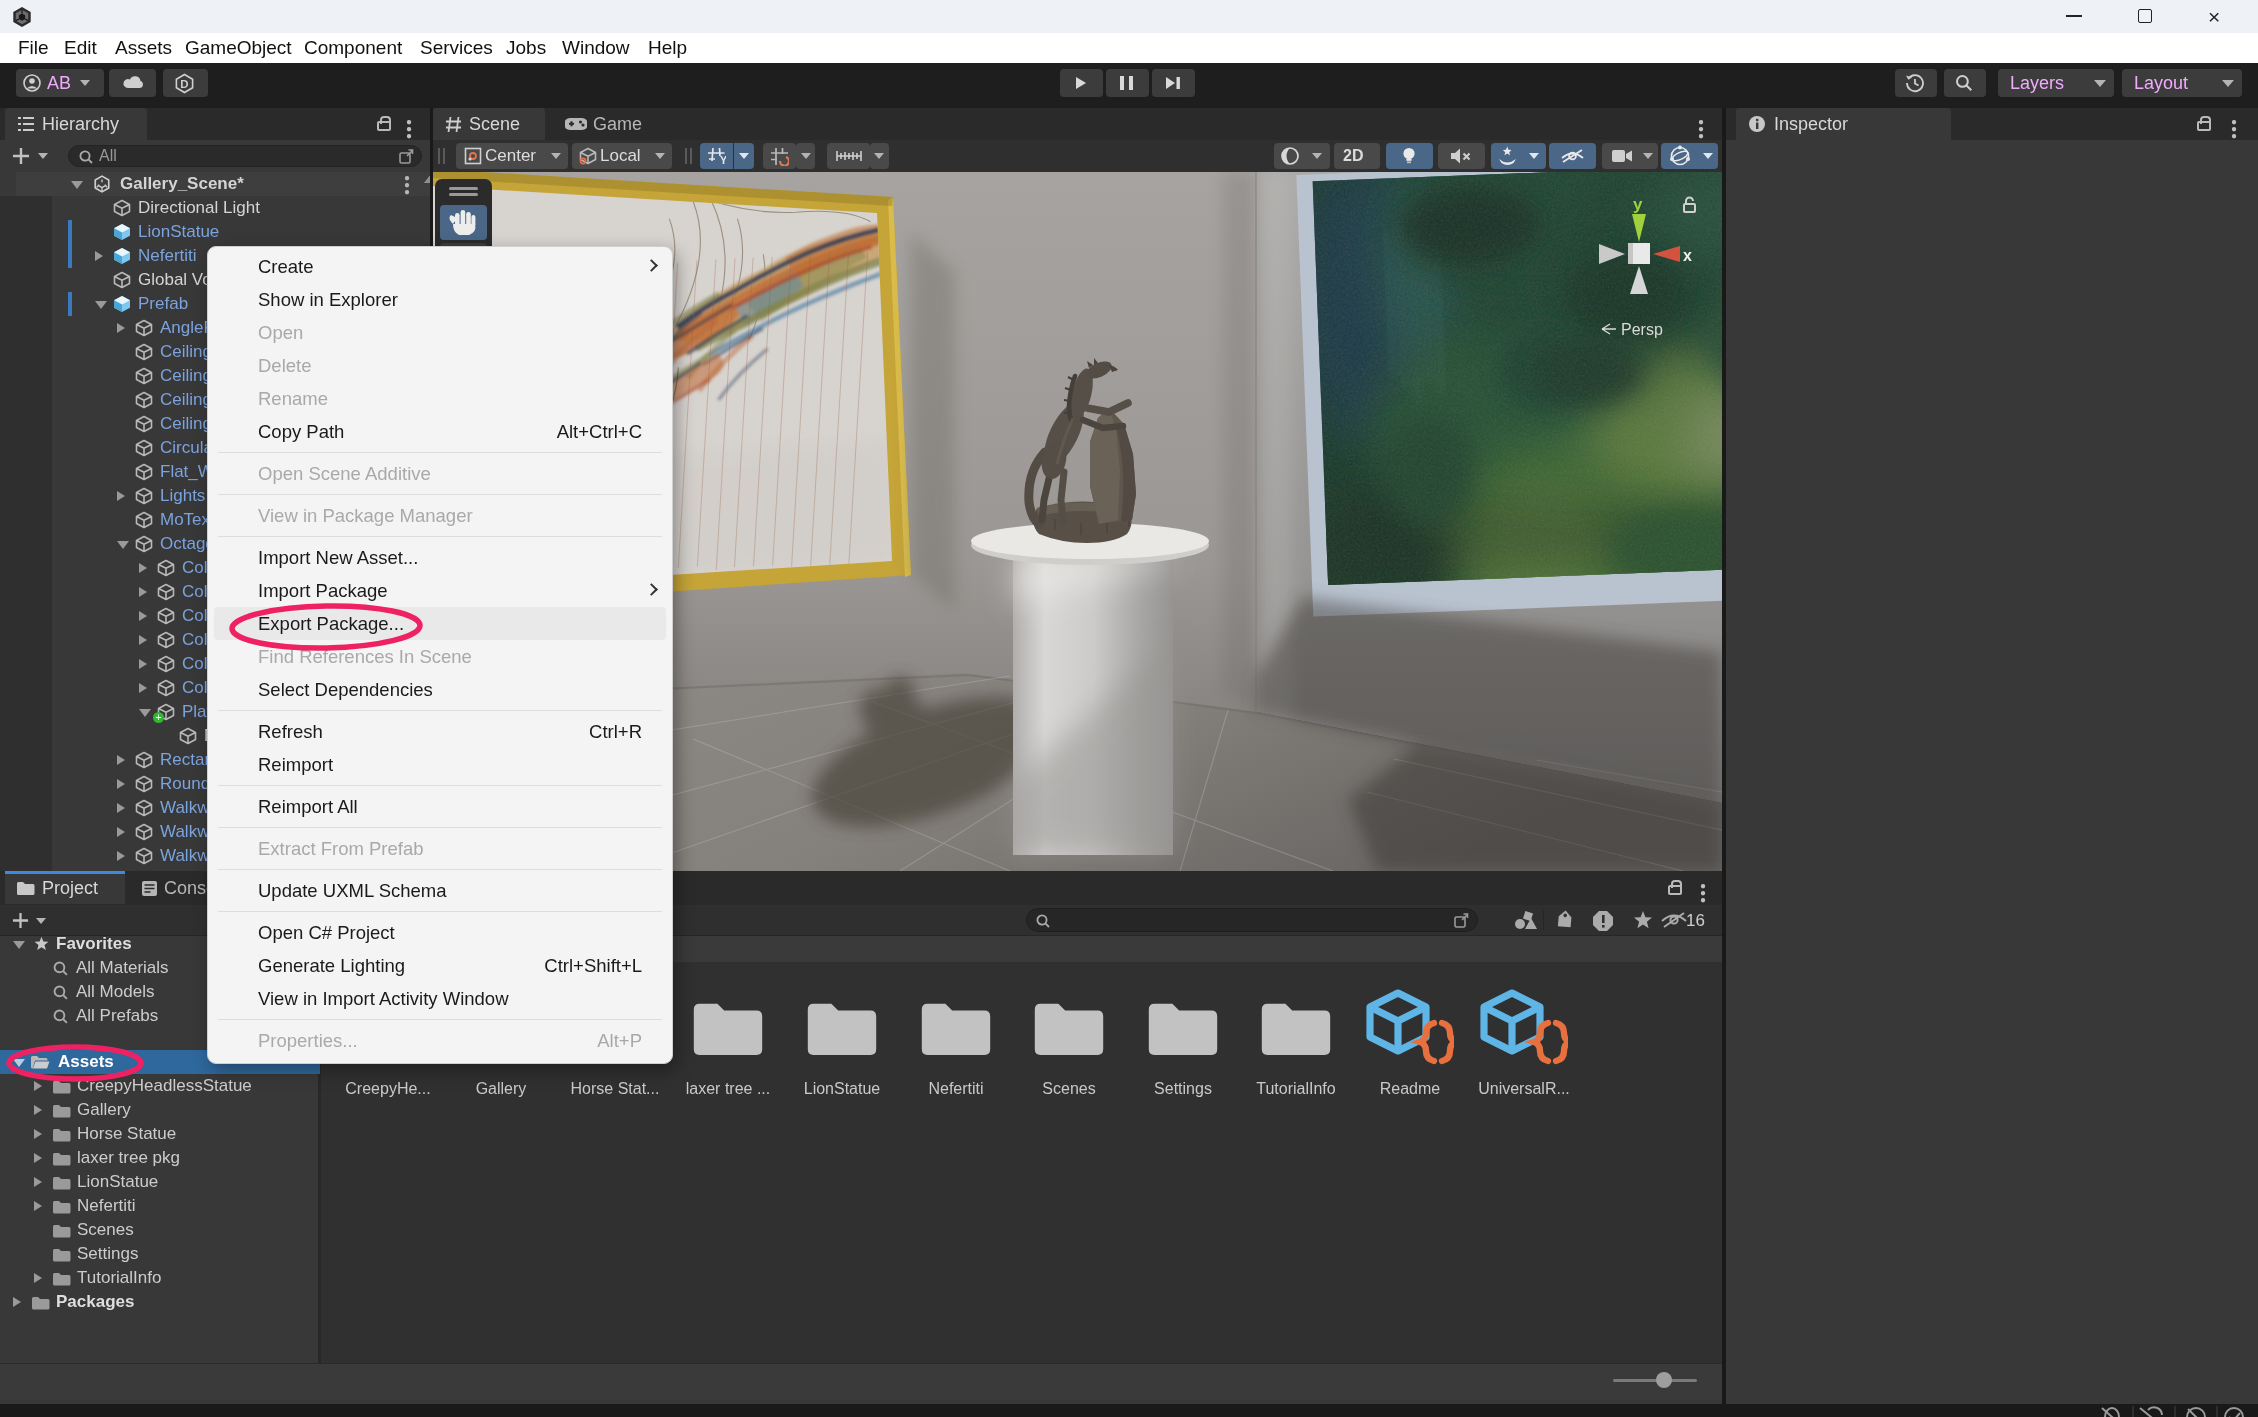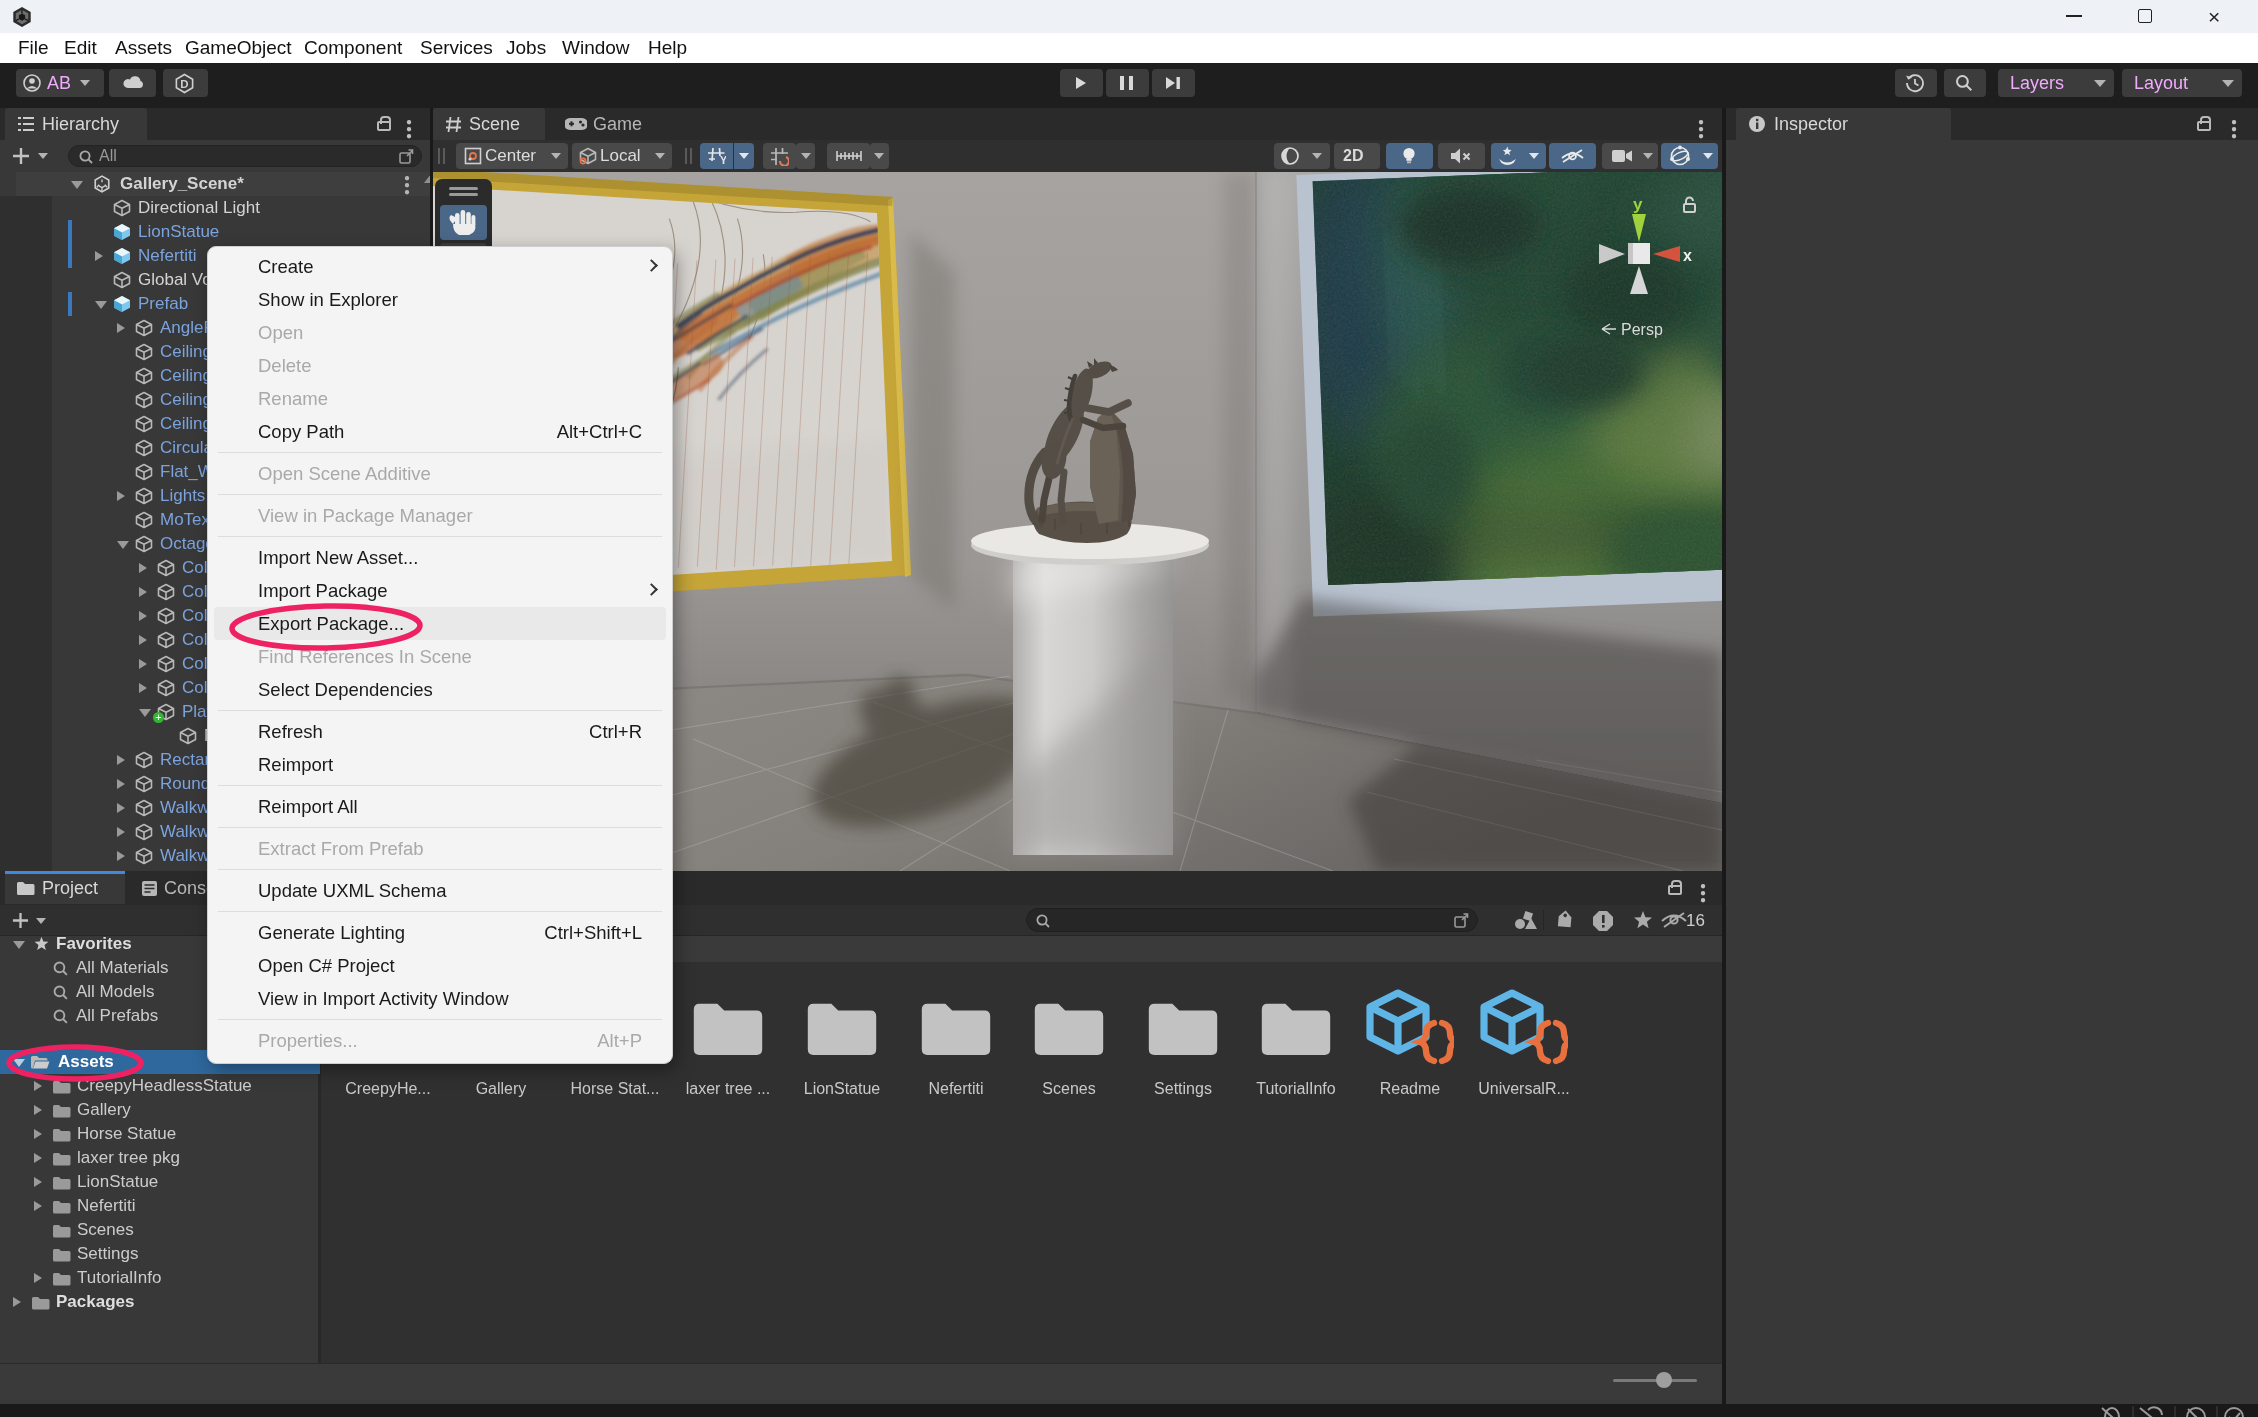--- a/index.html
+++ b/index.html
@@ -1072,22 +1072,22 @@
       <div class="msep"></div>
       <div class="mi">Refresh<span class="sc">Ctrl+R</span></div>
       <div class="mi">Reimport</div>
       <div class="msep"></div>
       <div class="mi">Reimport All</div>
       <div class="msep"></div>
       <div class="mi dis">Extract From Prefab</div>
       <div class="msep"></div>
       <div class="mi">Update UXML Schema</div>
       <div class="msep"></div>
+      <div class="mi">Open C# Project</div>
       <div class="mi">Generate Lighting<span class="sc">Ctrl+Shift+L</span></div>
-      <div class="mi">Open C# Project</div>
       <div class="mi">View in Import Activity Window</div>
       <div class="msep"></div>
       <div class="mi dis">Properties...<span class="sc">Alt+P</span></div>
     </div>
 <svg class="abs" style="left:0;top:0;pointer-events:none" width="2258" height="1417" viewBox="0 0 2258 1417">
 <ellipse cx="326" cy="627" rx="94" ry="21" fill="none" stroke="#ee2263" stroke-width="5.5" transform="rotate(-1 326 627)"></ellipse>
 <ellipse cx="75" cy="1063" rx="66" ry="16" fill="none" stroke="#ee2263" stroke-width="5.5"></ellipse>
 </svg>
 </div>
 </body></html>

